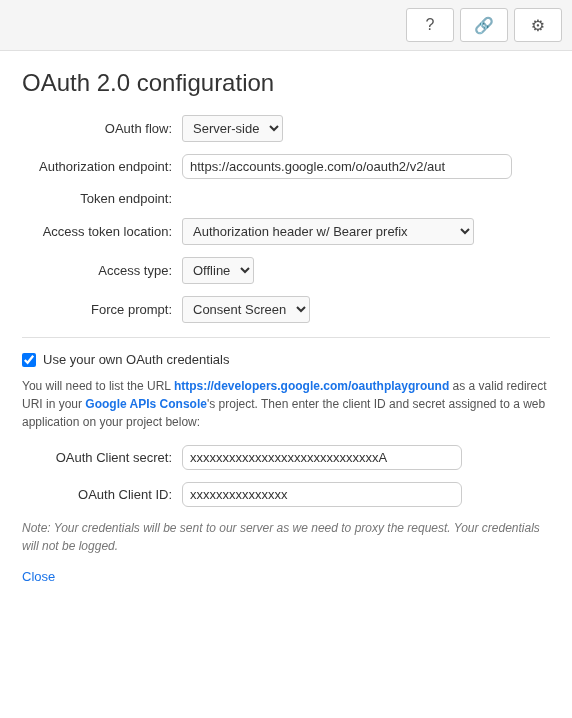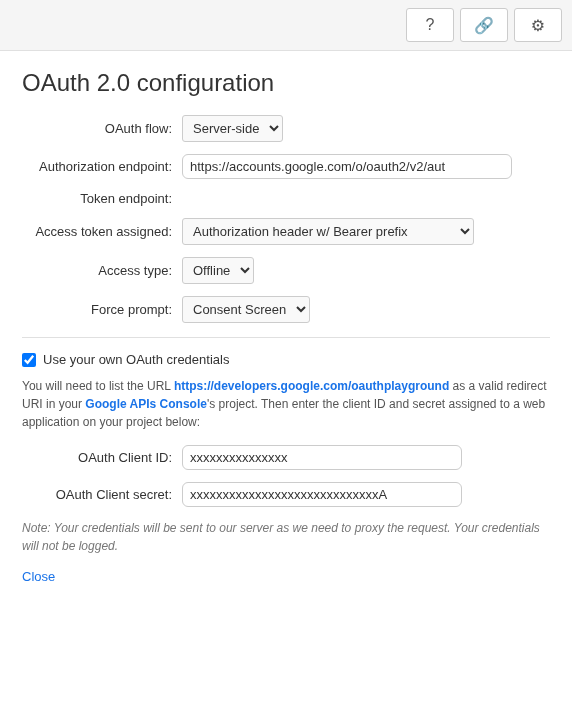--- a/index.html
+++ b/index.html
@@ -161,21 +161,21 @@
     <input type="text" class="endpoint-input" value="https://accounts.google.com/o/oauth2/v2/aut" style="">
   </div>
 
   
   <div class="form-row">
     <span class="form-label">Token endpoint:</span>
   </div>
 
   
   <div class="form-row">
-    <span class="form-label">Access token assigned:</span>
+    <span class="form-label">Access token location:</span>
     <select class="access-token-select">
       <option>Authorization header w/ Bearer prefix</option>
       <option>Query parameter</option>
     </select>
   </div>
 
   
   <div class="form-row">
     <span class="form-label">Access type:</span>
     <select>
@@ -202,28 +202,28 @@
     <label for="own-credentials">Use your own OAuth credentials</label>
   </div>
 
   
   <div class="info-text">
     <span>You will need to list the URL </span><a href="#">https://developers.google.com/oauthplayground</a><span> as a valid redirect URI in your </span><a href="#">Google APIs Console</a><span>'s project. Then enter the client ID and secret assigned to a web application on your project below:</span>
   </div>
 
   
   <div class="form-row">
+    <span class="form-label">OAuth Client secret:</span>
+    <input type="text" class="client-secret-input" value="xxxxxxxxxxxxxxxxxxxxxxxxxxxxxA" style="">
+  </div>
+
+  
+  <div class="form-row">
     <span class="form-label">OAuth Client ID:</span>
     <input type="text" class="client-id-input" value="xxxxxxxxxxxxxxx" style="">
   </div>
 
   
-  <div class="form-row">
-    <span class="form-label">OAuth Client secret:</span>
-    <input type="text" class="client-secret-input" value="xxxxxxxxxxxxxxxxxxxxxxxxxxxxxA" style="">
-  </div>
-
-  
   <div class="note-text">Note: Your credentials will be sent to our server as we need to proxy the request. Your credentials will not be logged.</div>
 
   
   <a href="#" class="close-link">Close</a>
 </div>
 
 </body></html>

